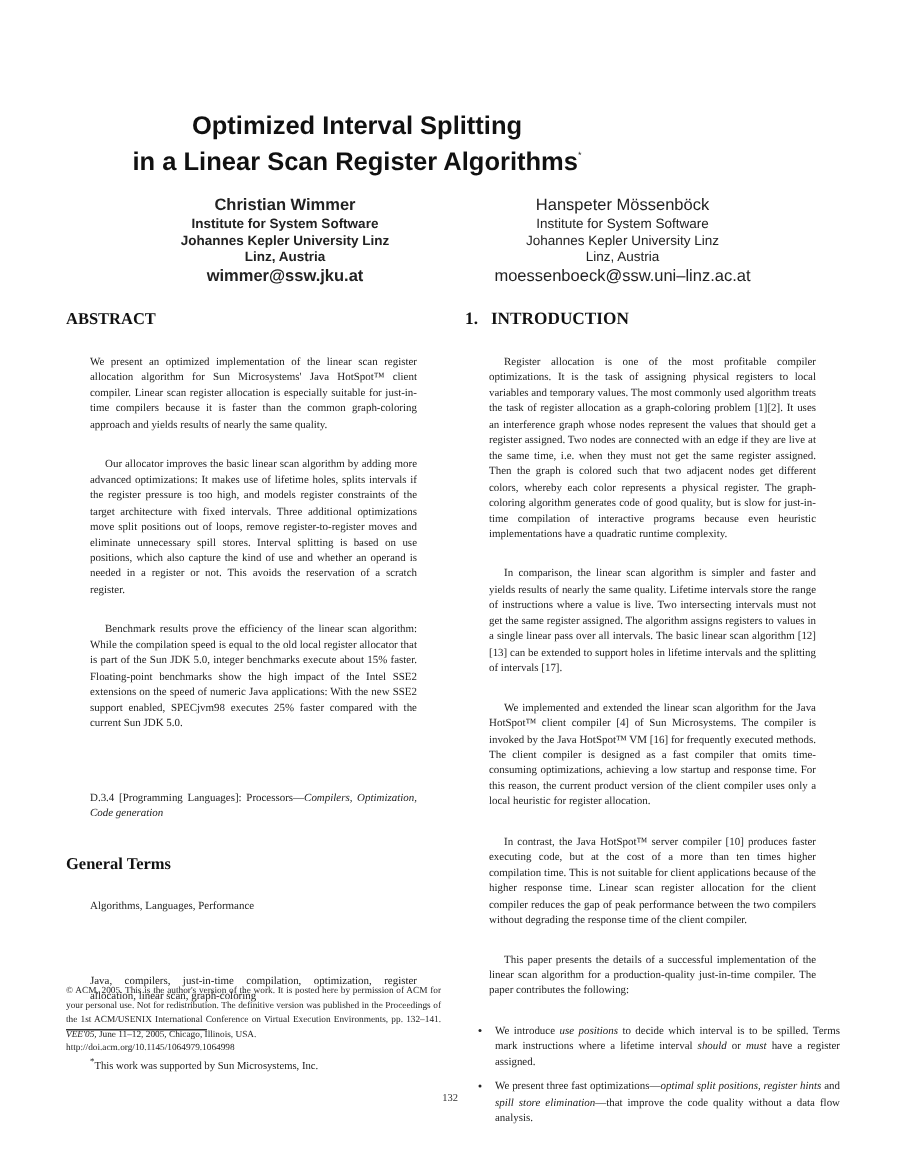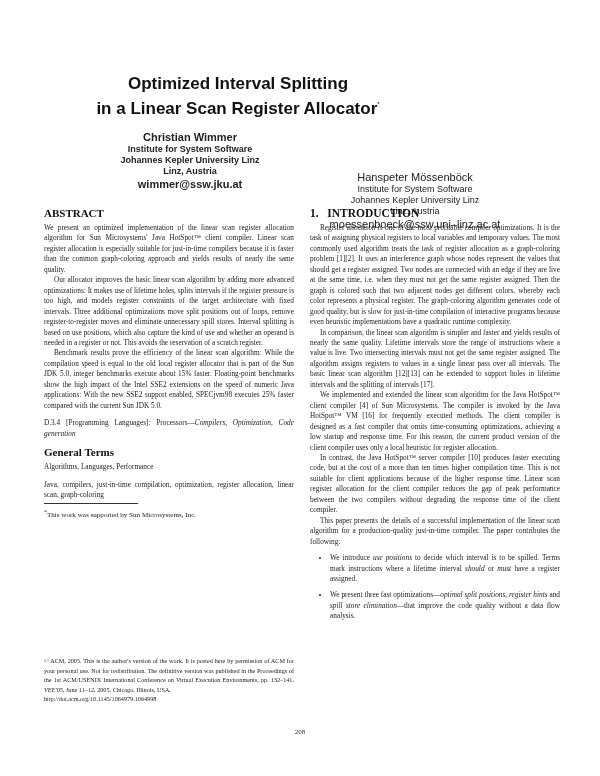--- a/index.html
+++ b/index.html
@@ -8,49 +8,49 @@
   .title sup { font-size:6px; font-weight:normal; vertical-align:8px; }
   .author { position:absolute; top:131px; width:220px; text-align:center; font-family:"Liberation Sans", sans-serif; color:#222; }
   .author .name { font-size:11px; line-height:13px; }
   .author .aff { font-size:9px; line-height:11px; }
   .author .email { font-size:11px; line-height:15px; }
   .col { position:absolute; top:207px; width:250px; }
   .col.left { left:44px; }
   .col.right { left:310px; }
   h2 { font-family:"Liberation Serif", serif; font-weight:bold; font-size:11px; margin:0 0 3px 0; line-height:13px; color:#111; }
   h2.sec { font-size:11.5px; }
-  p { margin:0; font-size:7.3px; line-height:10.45px; text-align:justify; color:#222; }
+  p { margin:16px; font-size:7.3px; line-height:10.45px; text-align:justify; color:#222; }
   p.ind { text-indent:10px; }
   .gap { height:7px; }
   .fnrule { width:94px; border-top:0.8px solid #333; margin:3px 0 3px 0; }
   .fn { font-size:7.1px; line-height:10px; }
   .copyright { position:absolute; left:44px; top:656px; width:250px; font-size:6.2px; line-height:9.5px; text-align:justify; color:#222; font-family:"Liberation Serif", serif; }
   ul { margin:6px 0 0 0; padding-left:20px; }
   li { font-size:7.3px; line-height:10.45px; text-align:justify; margin-bottom:6px; color:#222; }
   .pageno { position:absolute; left:0; width:600px; top:728px; text-align:center; font-size:7px; color:#333; }
   em { font-style:italic; }
   b { font-weight:normal; }
 </style>
 </head>
 <body>
 
 <div class="title">
   <div>Optimized Interval Splitting</div>
-  <div><span>in a Linear Scan Register Allocator</span><sup>*</sup></div>
+  <div><span>in a Linear Scan Register Algorithms</span><sup>*</sup></div>
 </div>
 
 <div class="author" style="left:80px;font-weight:bold;">
   <div class="name">Christian Wimmer</div>
   <div class="aff">Institute for System Software</div>
   <div class="aff">Johannes Kepler University Linz</div>
   <div class="aff">Linz, Austria</div>
   <div class="email">wimmer@ssw.jku.at</div>
 </div>
 
-<div class="author" style="left:300px; width:230px;margin-top:40px;">
+<div class="author" style="left:300px; width:230px;">
   <div class="name">Hanspeter Mössenböck</div>
   <div class="aff">Institute for System Software</div>
   <div class="aff">Johannes Kepler University Linz</div>
   <div class="aff">Linz, Austria</div>
   <div class="email">moessenboeck@ssw.uni–linz.ac.at</div>
 </div>
 
 <div class="col left">
   <h2>ABSTRACT</h2>
   <p>We present an optimized implementation of the linear scan register allocation algorithm for Sun Microsystems' Java HotSpot™ client compiler. Linear scan register allocation is especially suitable for just-in-time compilers because it is faster than the common graph-coloring approach and yields results of nearly the same quality.</p>
@@ -79,13 +79,13 @@
   <p class="ind">In comparison, the linear scan algorithm is simpler and faster and yields results of nearly the same quality. Lifetime intervals store the range of instructions where a value is live. Two intersecting intervals must not get the same register assigned. The algorithm assigns registers to values in a single linear pass over all intervals. The basic linear scan algorithm [12][13] can be extended to support holes in lifetime intervals and the splitting of intervals [17].</p>
   <p class="ind">We implemented and extended the linear scan algorithm for the Java HotSpot™ client compiler [4] of Sun Microsystems. The compiler is invoked by the Java HotSpot™ VM [16] for frequently executed methods. The client compiler is designed as a fast compiler that omits time-consuming optimizations, achieving a low startup and response time. For this reason, the current product version of the client compiler uses only a local heuristic for register allocation.</p>
   <p class="ind">In contrast, the Java HotSpot™ server compiler [10] produces faster executing code, but at the cost of a more than ten times higher compilation time. This is not suitable for client applications because of the higher response time. Linear scan register allocation for the client compiler reduces the gap of peak performance between the two compilers without degrading the response time of the client compiler.</p>
   <p class="ind">This paper presents the details of a successful implementation of the linear scan algorithm for a production-quality just-in-time compiler. The paper contributes the following:</p>
   <ul>
     <li><span>We introduce </span><em>use positions</em><span> to decide which interval is to be spilled. Terms mark instructions where a lifetime interval </span><em>should</em><span> or </span><em>must</em><span> have a register assigned.</span></li>
     <li><span>We present three fast optimizations—</span><em>optimal split positions, register hints</em><span> and </span><em>spill store elimination</em><span>—that improve the code quality without a data flow analysis.</span></li>
   </ul>
 </div>
 
-<div class="pageno">208</div>
+<div class="pageno">132</div>
 
 </body></html>

